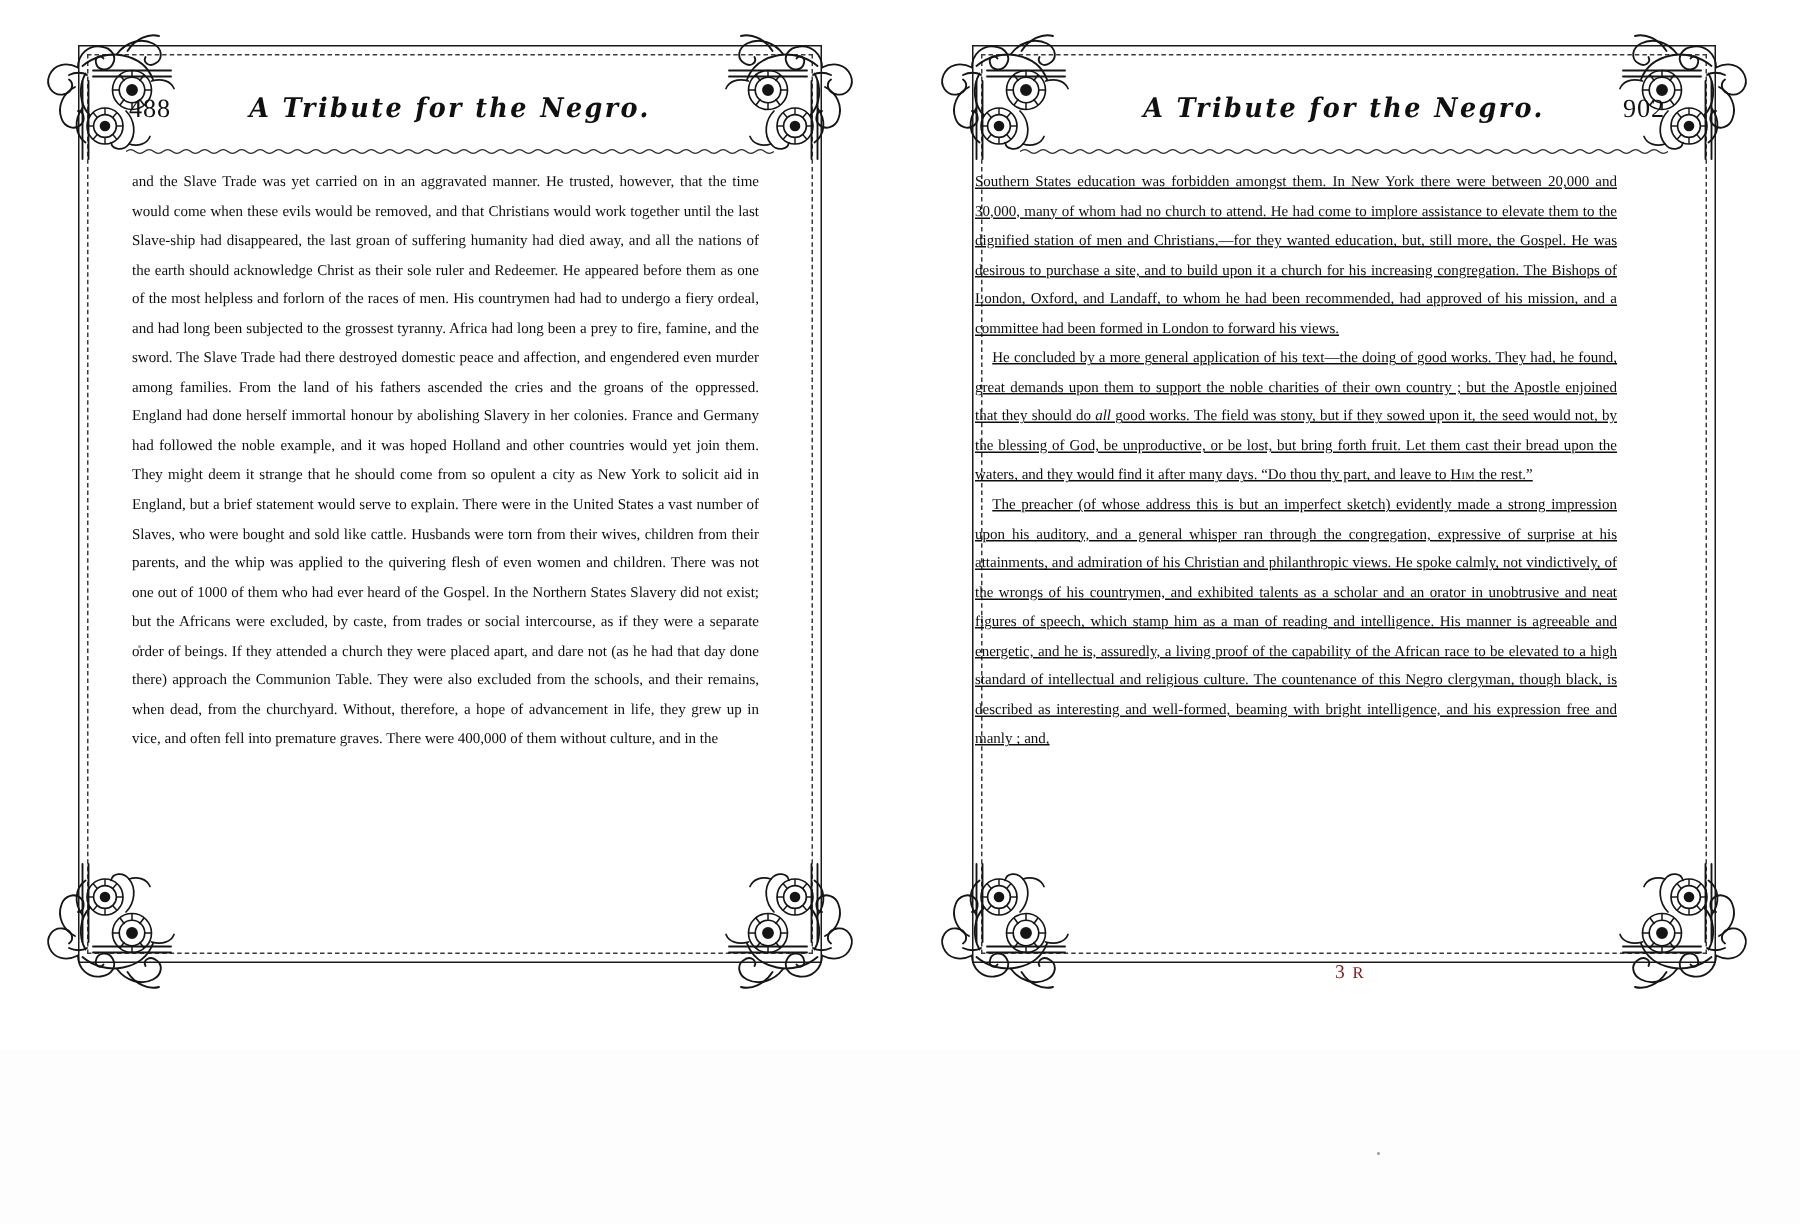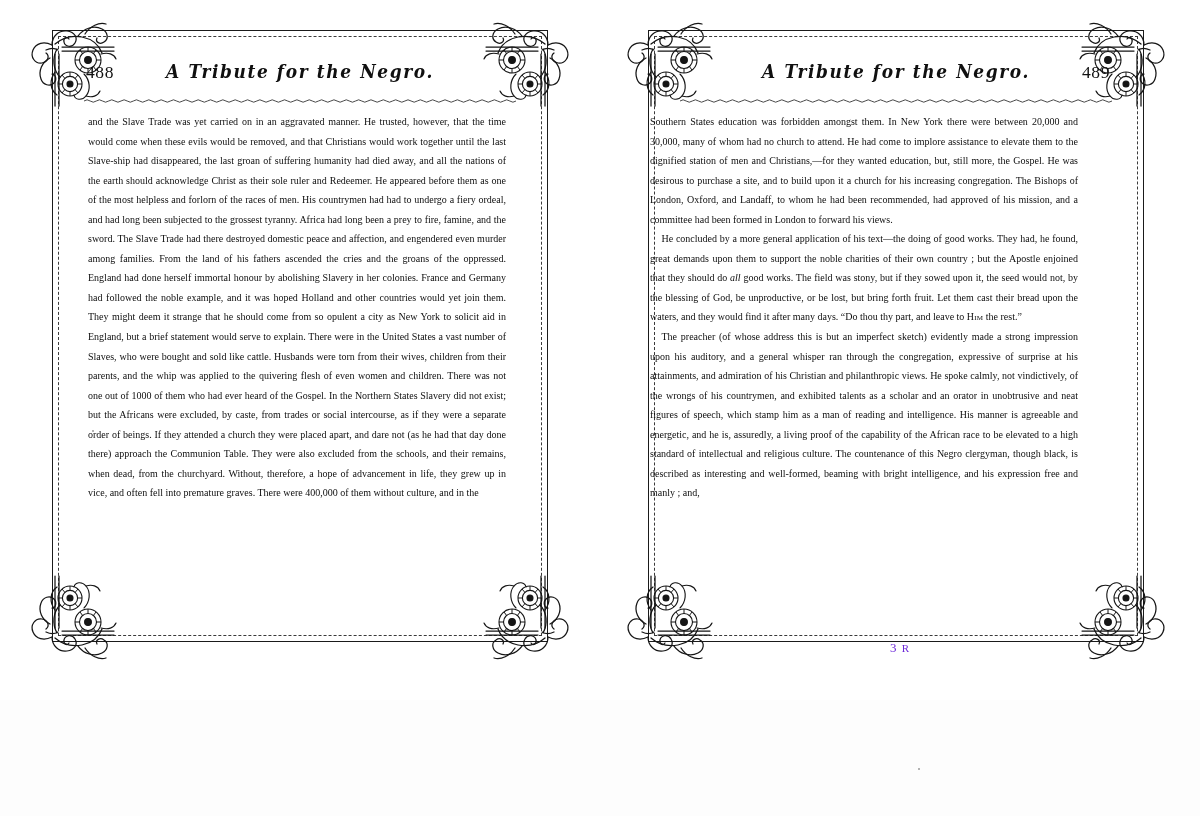--- a/index.html
+++ b/index.html
@@ -121,21 +121,21 @@
     top: 112px;
     width: 418px;
     font-size: 10px;
     line-height: 19.55px;
     text-align: justify;
     text-justify: inter-word;
     color: #0e0e0e;
     -webkit-font-smoothing: antialiased;
   }
   .page-right .column { left: 650px; width: 428px; }
-  .page-right .column { left: 50px; }
+  .page-right .column { left: 50px; text-decoration: underline; }
 
   .column p {
     margin: 0;
     text-indent: 0;
   }
   .column p.indent { text-indent: 1.15em; }
 
   .column .it { font-style: italic; }
   .column .sc {
     font-variant: small-caps;
@@ -144,21 +144,21 @@
 
   
   .signature {
     position: absolute;
     left: 0;
     right: 0;
     bottom: 44px;
     text-align: center;
     font-size: 13px;
     letter-spacing: 1px;
-    color: #6d28d9;
+    color: #7f1d1d;
   }
   .signature .sig-letter {
     font-variant: small-caps;
     font-size: 11px;
   }
 
   
   .speck {
     position: absolute;
     width: 2px; height: 2px;
@@ -634,21 +634,21 @@
           <path d="M62 60 C68 66 69 76 64 82 C60 87 53 86 52 81"></path>
           <path d="M64 82 C70 84 76 82 78 77"></path>
           <path d="M79 40 C86 38 92 40 94 45"></path>
         </g>
       </svg>
     </div>
 
     <div class="runhead">
       <span class="folio"></span>
       <span class="runtitle">A Tribute for the Negro.</span>
-      <span class="folio folio-right">489</span>
+      <span class="folio folio-right">902</span>
     </div>
 
     <div class="wavy">
       <svg viewBox="0 0 420 6" preserveAspectRatio="none" xmlns="http://www.w3.org/2000/svg">
         <path d="M0 3 Q3 0.6 6 3 T12 3 T18 3 T24 3 T30 3 T36 3 T42 3 T48 3 T54 3 T60 3 T66 3 T72 3 T78 3 T84 3 T90 3 T96 3 T102 3 T108 3 T114 3 T120 3 T126 3 T132 3 T138 3 T144 3 T150 3 T156 3 T162 3 T168 3 T174 3 T180 3 T186 3 T192 3 T198 3 T204 3 T210 3 T216 3 T222 3 T228 3 T234 3 T240 3 T246 3 T252 3 T258 3 T264 3 T270 3 T276 3 T282 3 T288 3 T294 3 T300 3 T306 3 T312 3 T318 3 T324 3 T330 3 T336 3 T342 3 T348 3 T354 3 T360 3 T366 3 T372 3 T378 3 T384 3 T390 3 T396 3 T402 3 T408 3 T414 3 T420 3" fill="none" stroke="#2a2a2a" stroke-width="0.85"></path>
       </svg>
     </div>
 
     <div class="column">
         <p>Southern States education was forbidden amongst them. In New York there were between 20,000 and 30,000, many of whom had no church to attend.  He had come to implore assistance to elevate them to the dignified station of men and Christians,—for they wanted education, but, still more, the Gospel.  He was desirous to purchase a site, and to build upon it a church for his increasing congregation.   The Bishops of London, Oxford, and Landaff, to whom he had been recommended, had approved of his mission, and a committee had been formed in London to forward his views.</p>

